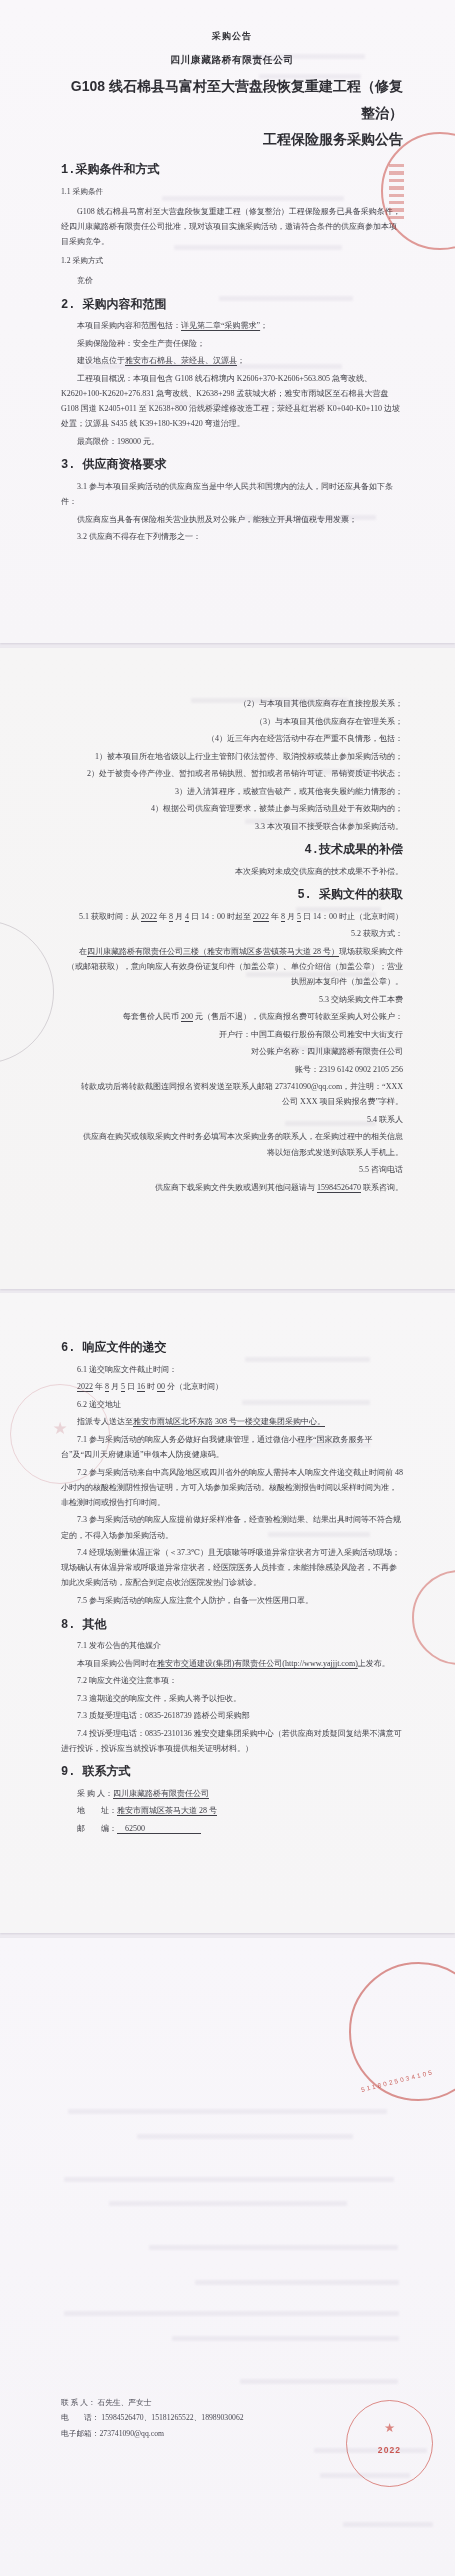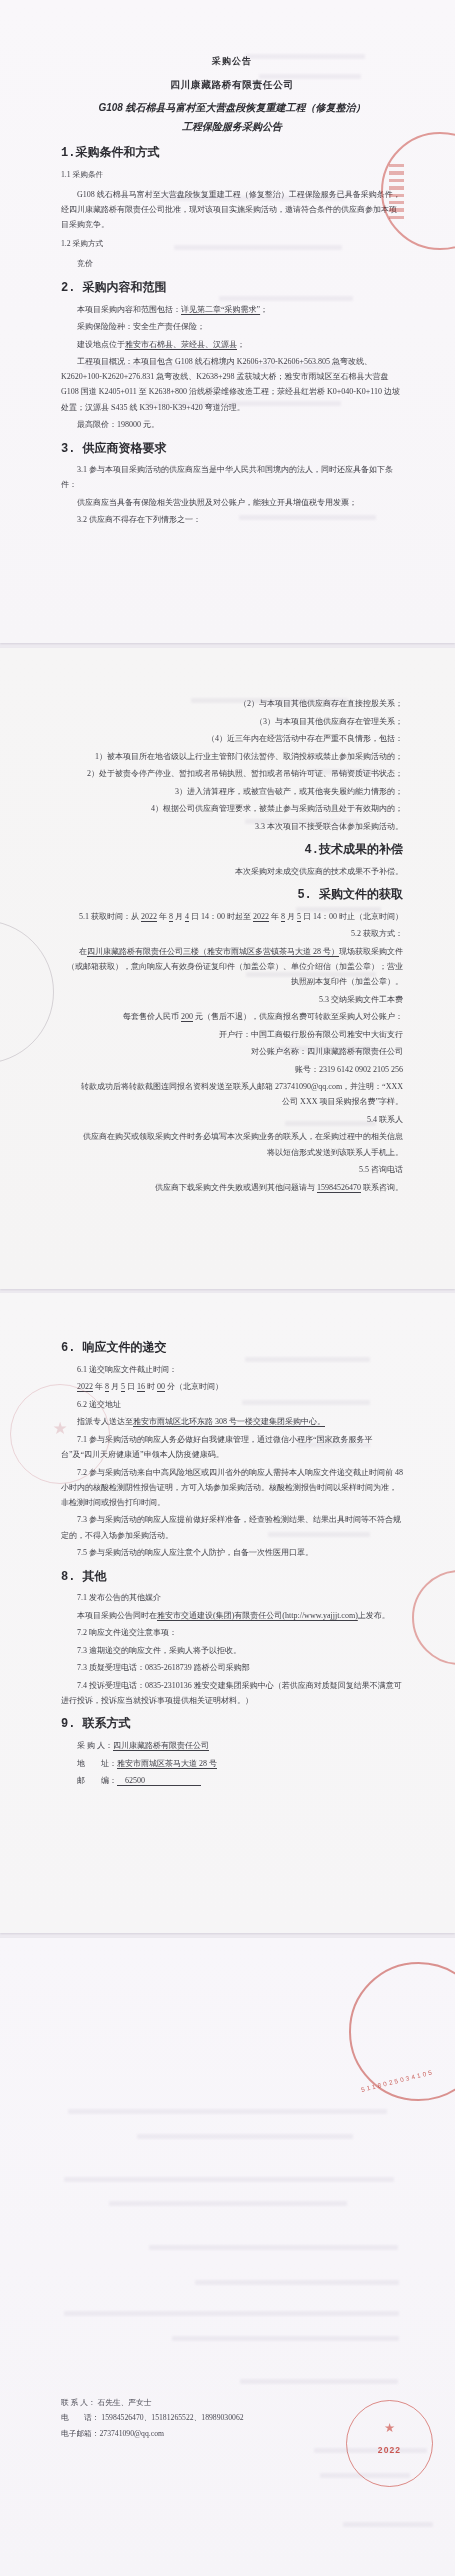--- a/index.html
+++ b/index.html
@@ -11,38 +11,37 @@
   }
   .page{
     position:absolute;left:0;width:455px;overflow:hidden;
     box-shadow:0 0.6px 1.7px rgba(60,50,80,.12);
   }
   #page-1{top:0;height:643px;background:linear-gradient(180deg,#f9f7fa 0%,#f7f5f8 100%);}
   #page-2{top:648px;height:641px;background:linear-gradient(180deg,#f6f5f5 0%,#f5f4f4 100%);text-align:right;}
   #page-3{top:1293px;height:640px;background:linear-gradient(180deg,#f7f6f7 0%,#f6f5f6 100%);}
   #page-4{top:1938px;height:638px;background:linear-gradient(180deg,#f8f6fa 0%,#f6f4f8 100%);}
   .content{padding:0 52px 0 61px;position:relative;}
-  #page-1 .content{padding-top:55px;}
+  #page-1 .content{padding-top:30px;}
   #page-2 .content{padding-top:46px;}
   #page-3 .content{padding-top:39px;}
 
   .doc-label{
     text-align:center;font-weight:bold;font-size:9px;letter-spacing:1.1px;
     color:#333338;margin-bottom:11.4px;
   }
   .company{
     text-align:center;font-weight:bold;font-size:9.7px;letter-spacing:0.6px;
     font-family:"Liberation Sans","DejaVu Sans",sans-serif;color:#303036;
     margin-bottom:5.7px;
   }
   .proj-title{
-    text-align:center;font-weight:bold;font-size:10px;line-height:1.9;
+    text-align:right;font-weight:bold;font-size:14px;line-height:1.9;
     font-family:"Liberation Sans","DejaVu Sans",sans-serif;color:#2e2e34;
     margin-bottom:8px;
-    font-style:italic;
   }
   .blk{font-size:8px;line-height:1.9;margin:2.3px 0;color:#404048;}
   .blk.p{text-indent:2em;}
   .blk.sub{font-size:7.7px;color:#45454c;margin:4.6px 0;}
   .blk.h1{
     font-family:Liberation Mono, monospace;
     font-weight:bold;font-size:12px;color:#2c2c32;
     margin:7.4px 0 3.4px 0;line-height:1.6;text-indent:0;
   }
   .u{text-decoration:underline;text-underline-offset:1.7px;}
@@ -169,20 +168,21 @@
 <div class="page" id="page-3">
   <div class="content">
       <div class="blk h1">6.  响应文件的递交</div>
       <div class="blk p">6.1 递交响应文件截止时间：</div>
       <div class="blk p"><span class="u">2022</span> 年 <span class="u">8</span> 月 <span class="u">5</span> 日 <span class="u">16</span> 时 <span class="u">00</span> 分（北京时间）</div>
       <div class="blk p">6.2 递交地址</div>
       <div class="blk p">指派专人送达至<span class="u">雅安市雨城区北环东路 308 号一楼交建集团采购中心。</span></div>
       <div class="blk p">7.1 参与采购活动的响应人务必做好自我健康管理，通过微信小程序“国家政务服务平台”及“四川天府健康通”申领本人防疫健康码。</div>
       <div class="blk p">7.2 参与采购活动来自中高风险地区或四川省外的响应人需持本人响应文件递交截止时间前 48 小时内的核酸检测阴性报告证明，方可入场参加采购活动。核酸检测报告时间以采样时间为准，非检测时间或报告打印时间。</div>
       <div class="blk p">7.3 参与采购活动的响应人应提前做好采样准备，经查验检测结果、结果出具时间等不符合规定的，不得入场参加采购活动。</div>
+      <div class="blk p">7.4 经现场测量体温正常（＜37.3℃）且无咳嗽等呼吸道异常症状者方可进入采购活动现场；现场确认有体温异常或呼吸道异常症状者，经医院医务人员排查，未能排除感染风险者，不再参加此次采购活动，应配合到定点收治医院发热门诊就诊。</div>
       <div class="blk p">7.5 参与采购活动的响应人应注意个人防护，自备一次性医用口罩。</div>
       <div class="blk h1">8.  其他</div>
       <div class="blk p">7.1 发布公告的其他媒介</div>
       <div class="blk p">本项目采购公告同时在<span class="u">雅安市交通建设(集团)有限责任公司(http://www.yajjjt.com)</span>上发布。</div>
       <div class="blk p">7.2 响应文件递交注意事项：</div>
       <div class="blk p">7.3 逾期递交的响应文件，采购人将予以拒收。</div>
       <div class="blk p">7.3 质疑受理电话：0835-2618739 路桥公司采购部</div>
       <div class="blk p">7.4 投诉受理电话：0835-2310136 雅安交建集团采购中心（若供应商对质疑回复结果不满意可进行投诉，投诉应当就投诉事项提供相关证明材料。）</div>
       <div class="blk h1">9.  联系方式</div>
       <div class="blk p">采 购 人：<span class="u">四川康藏路桥有限责任公司</span></div>

